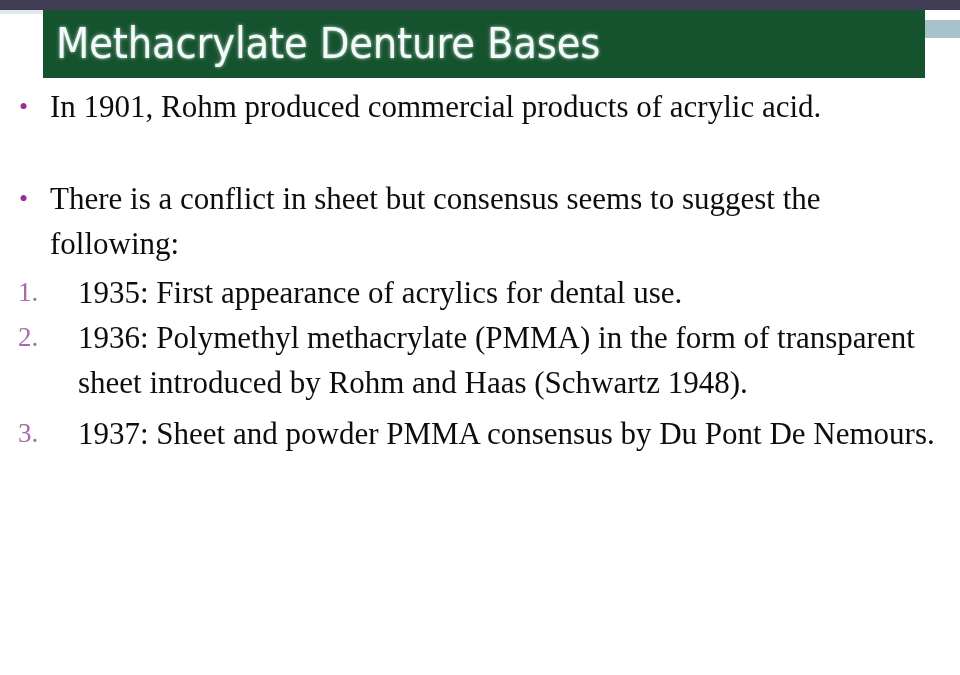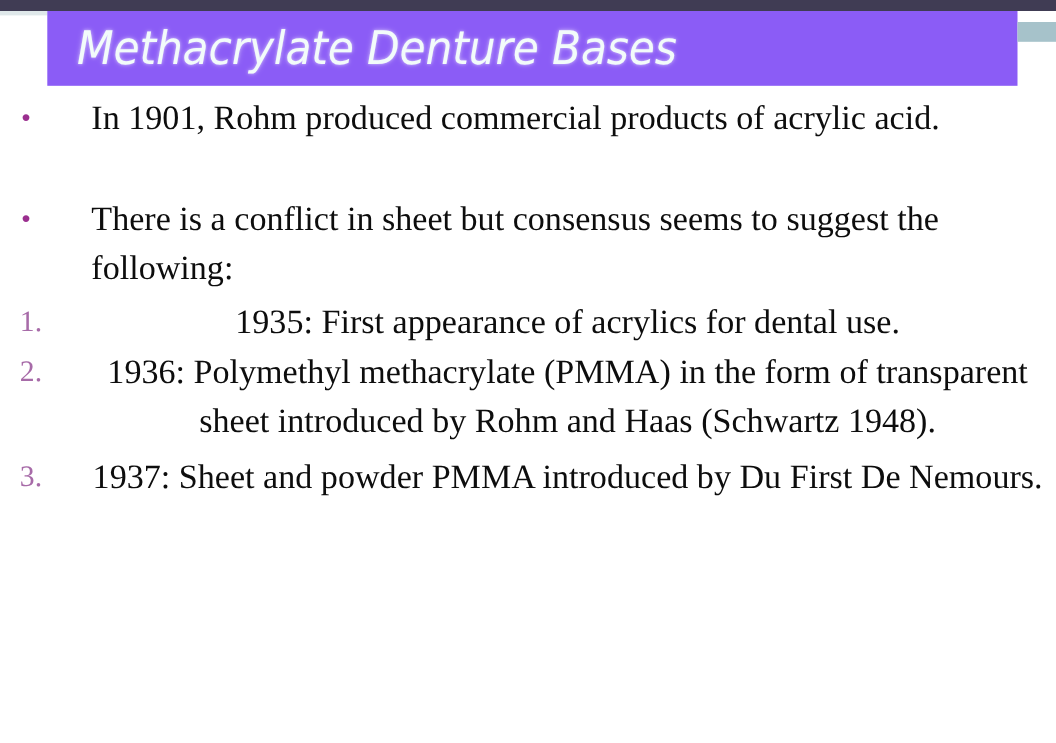--- a/index.html
+++ b/index.html
@@ -47,26 +47,25 @@
     background: #dfe8ea;
   }
 
   
   .title-bar {
     position: absolute;
     left: 43px;
     top: 10px;
     width: 882px;
     height: 68px;
-    background: #8b5cf6;
+    background: #14532d;
     box-sizing: border-box;
     display: flex;
     align-items: center;
-    padding-left: 27px;
-    font-style: italic;
+    padding-left: 13px;
   }
   .title-text {
     color: #f2fbfa;
     font-family: "DejaVu Sans", "Liberation Sans", sans-serif;
     font-size: 42px;
     line-height: 46px;
     font-weight: 400;
     letter-spacing: -0.2px;
     transform: scaleX(0.92);
     transform-origin: left center;
@@ -101,21 +100,20 @@
     position: absolute;
     left: 19px;
     top: 0;
     color: #9b2f8f;
     font-size: 26px;
     line-height: 45px;
   }
   .bullet-text {
     display: block;
     padding-right: 38px;
-    margin-left: 33px;
   }
 
   
   .num-item {
     position: relative;
     padding-left: 78px;
     margin: 0;
   }
   .num-item .marker {
     position: absolute;
@@ -123,21 +121,20 @@
     top: 0;
     color: #a76ba8;
     font-size: 27px;
     line-height: 45px;
     width: 48px;
     text-align: left;
   }
   .num-text {
     display: block;
     padding-right: 6px;
-    text-align: center;
   }
 
   .gap-lg { height: 47px; }
   .gap-sm { height: 4px; }
   .gap-xs { height: 6px; }
 </style>
 </head>
 <body>
 
 <div id="slide">
@@ -176,18 +173,18 @@
 
       <p class="num-item">
         <span class="marker">2.</span>
         <span class="num-text">1936: Polymethyl methacrylate (PMMA) in the form of transparent sheet introduced by Rohm and Haas (Schwartz 1948).</span>
       </p>
 
       <div class="gap-xs"></div>
 
       <p class="num-item">
         <span class="marker">3.</span>
-        <span class="num-text">1937: Sheet and powder PMMA introduced by Du First De Nemours.</span>
+        <span class="num-text">1937: Sheet and powder PMMA consensus by Du Pont De Nemours.</span>
       </p>
 
     </div>
   </div>
 </div>
 
 </body></html>

